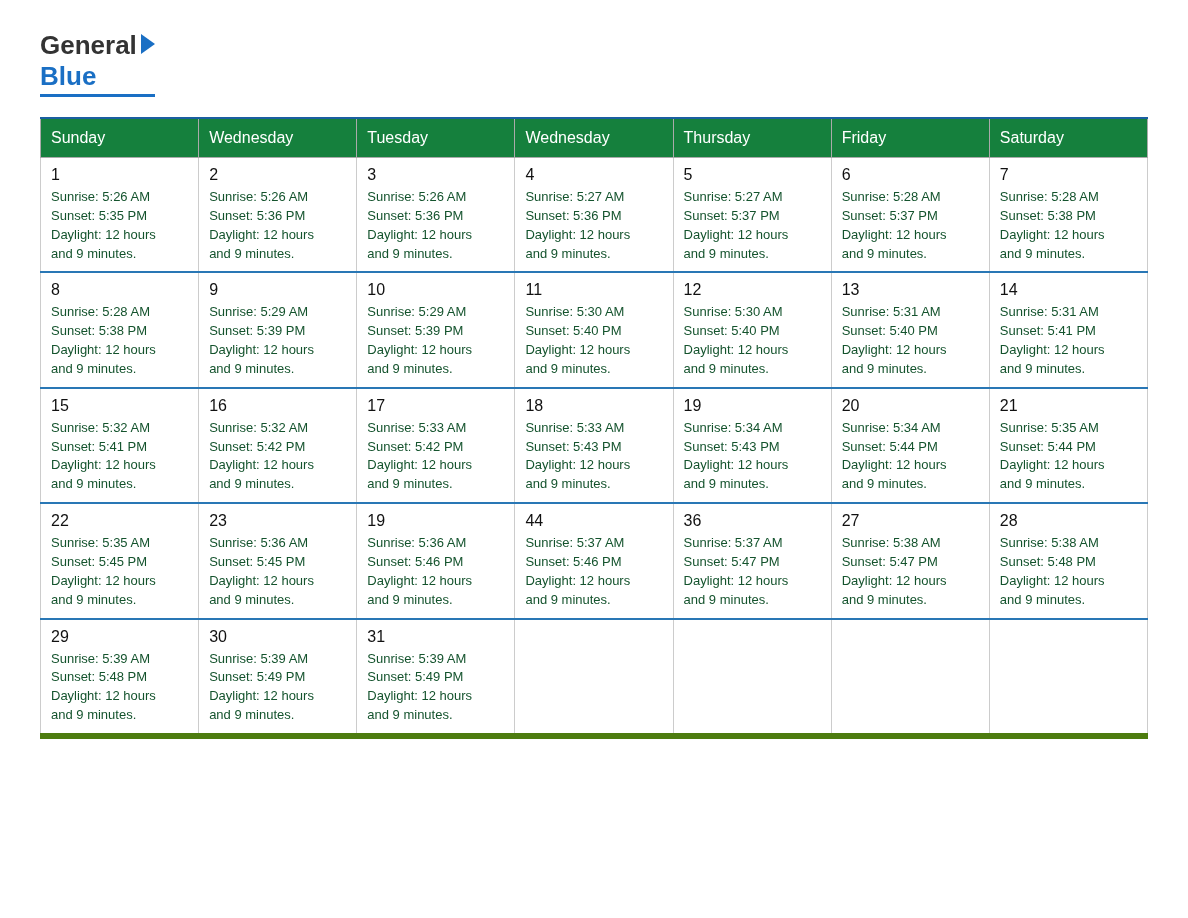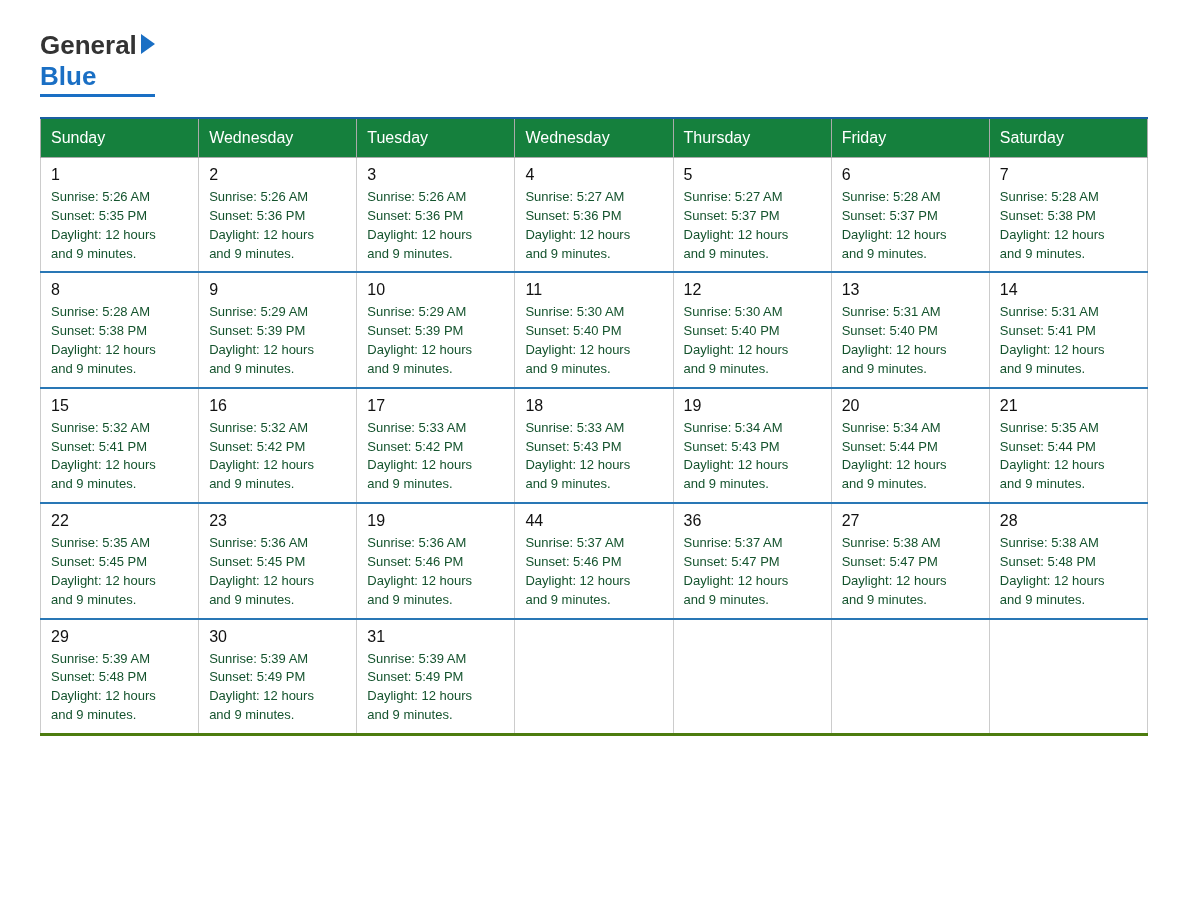--- a/index.html
+++ b/index.html
@@ -87,21 +87,21 @@
       font-weight: normal;
       margin-bottom: 4px;
       color: #111;
     }
     .day-info {
       font-size: 13px;
       line-height: 1.45;
       color: #14532d;
     }
     .calendar tr:last-child td {
-      border-bottom: 3px solid #4d7c0f;
+      border-bottom: 6px solid #4d7c0f;
     }
     .week-row td {
       height: 110px;
     }
     .week-row-last td {
       height: 90px;
     }
     .empty-cell {
       background: #fff;
     }

